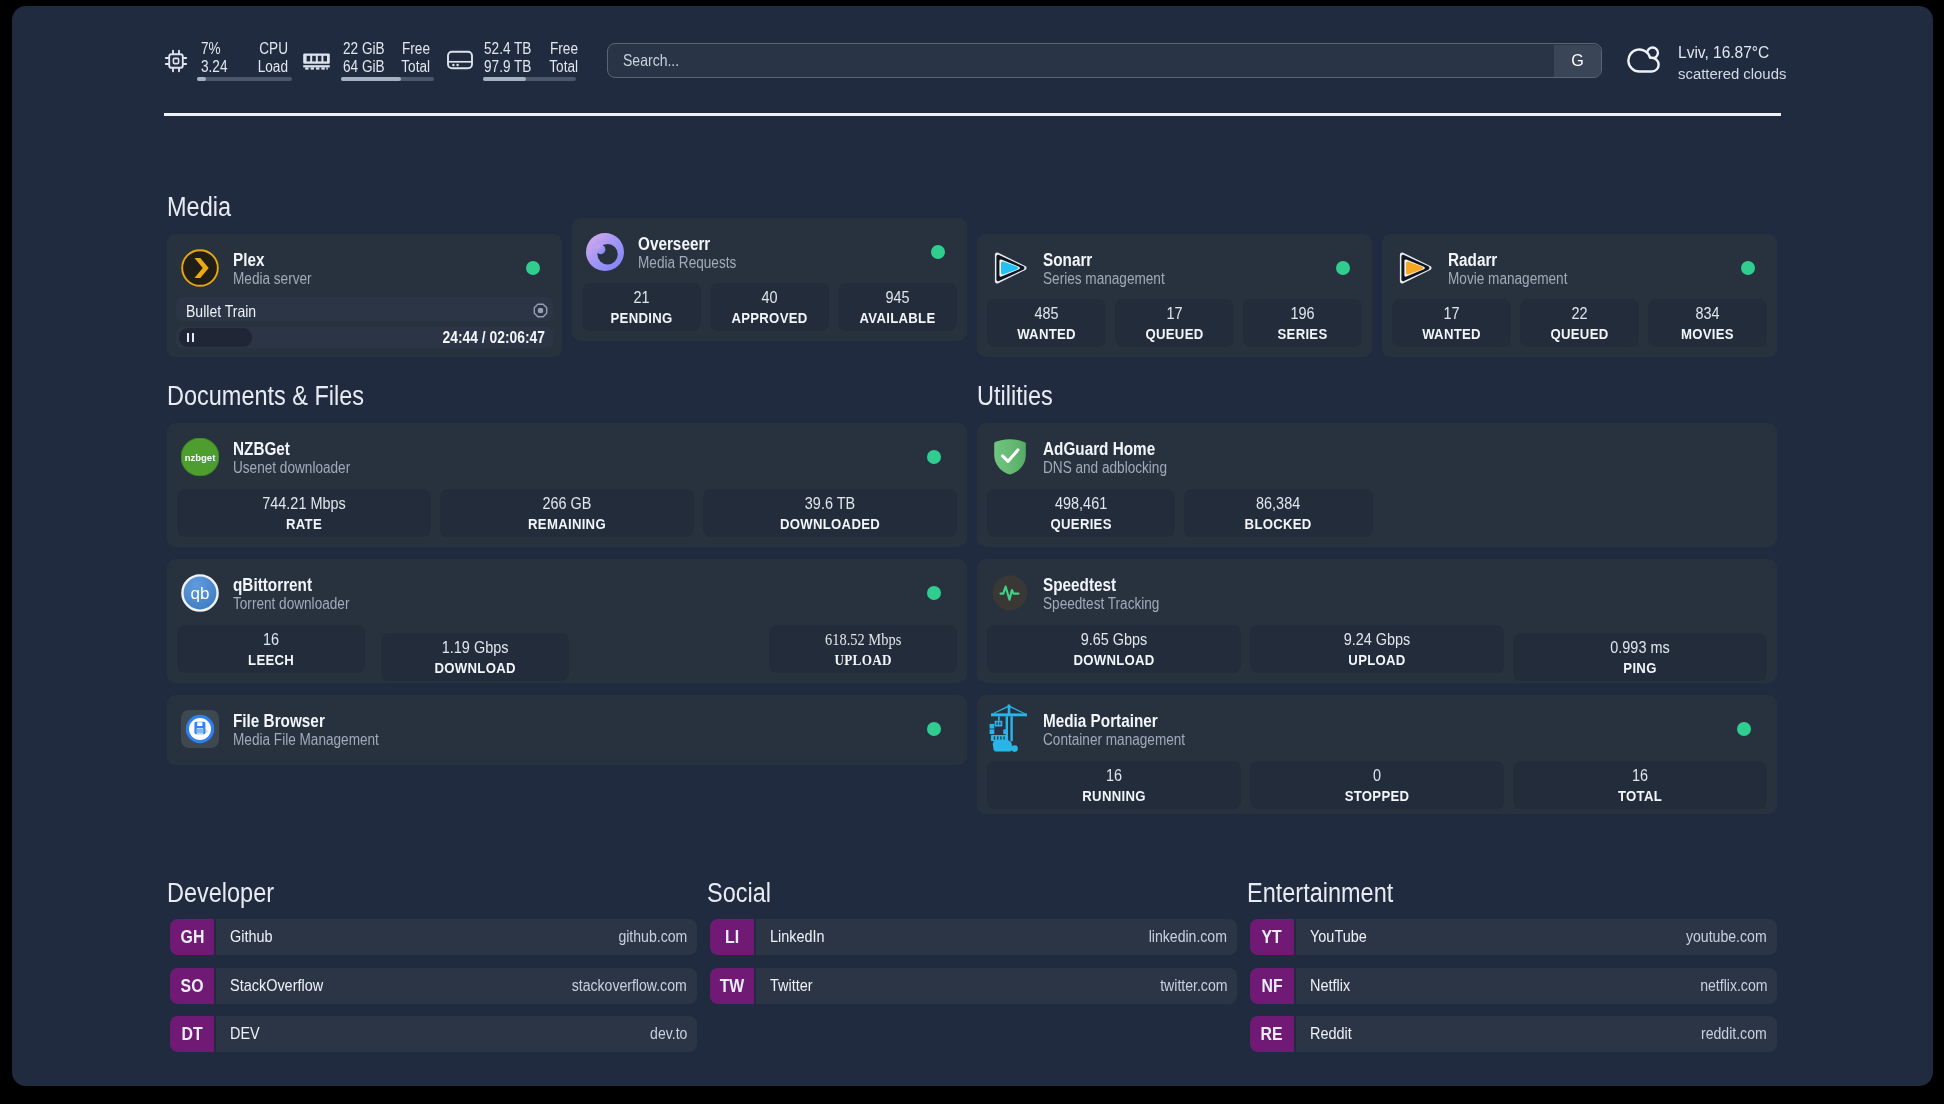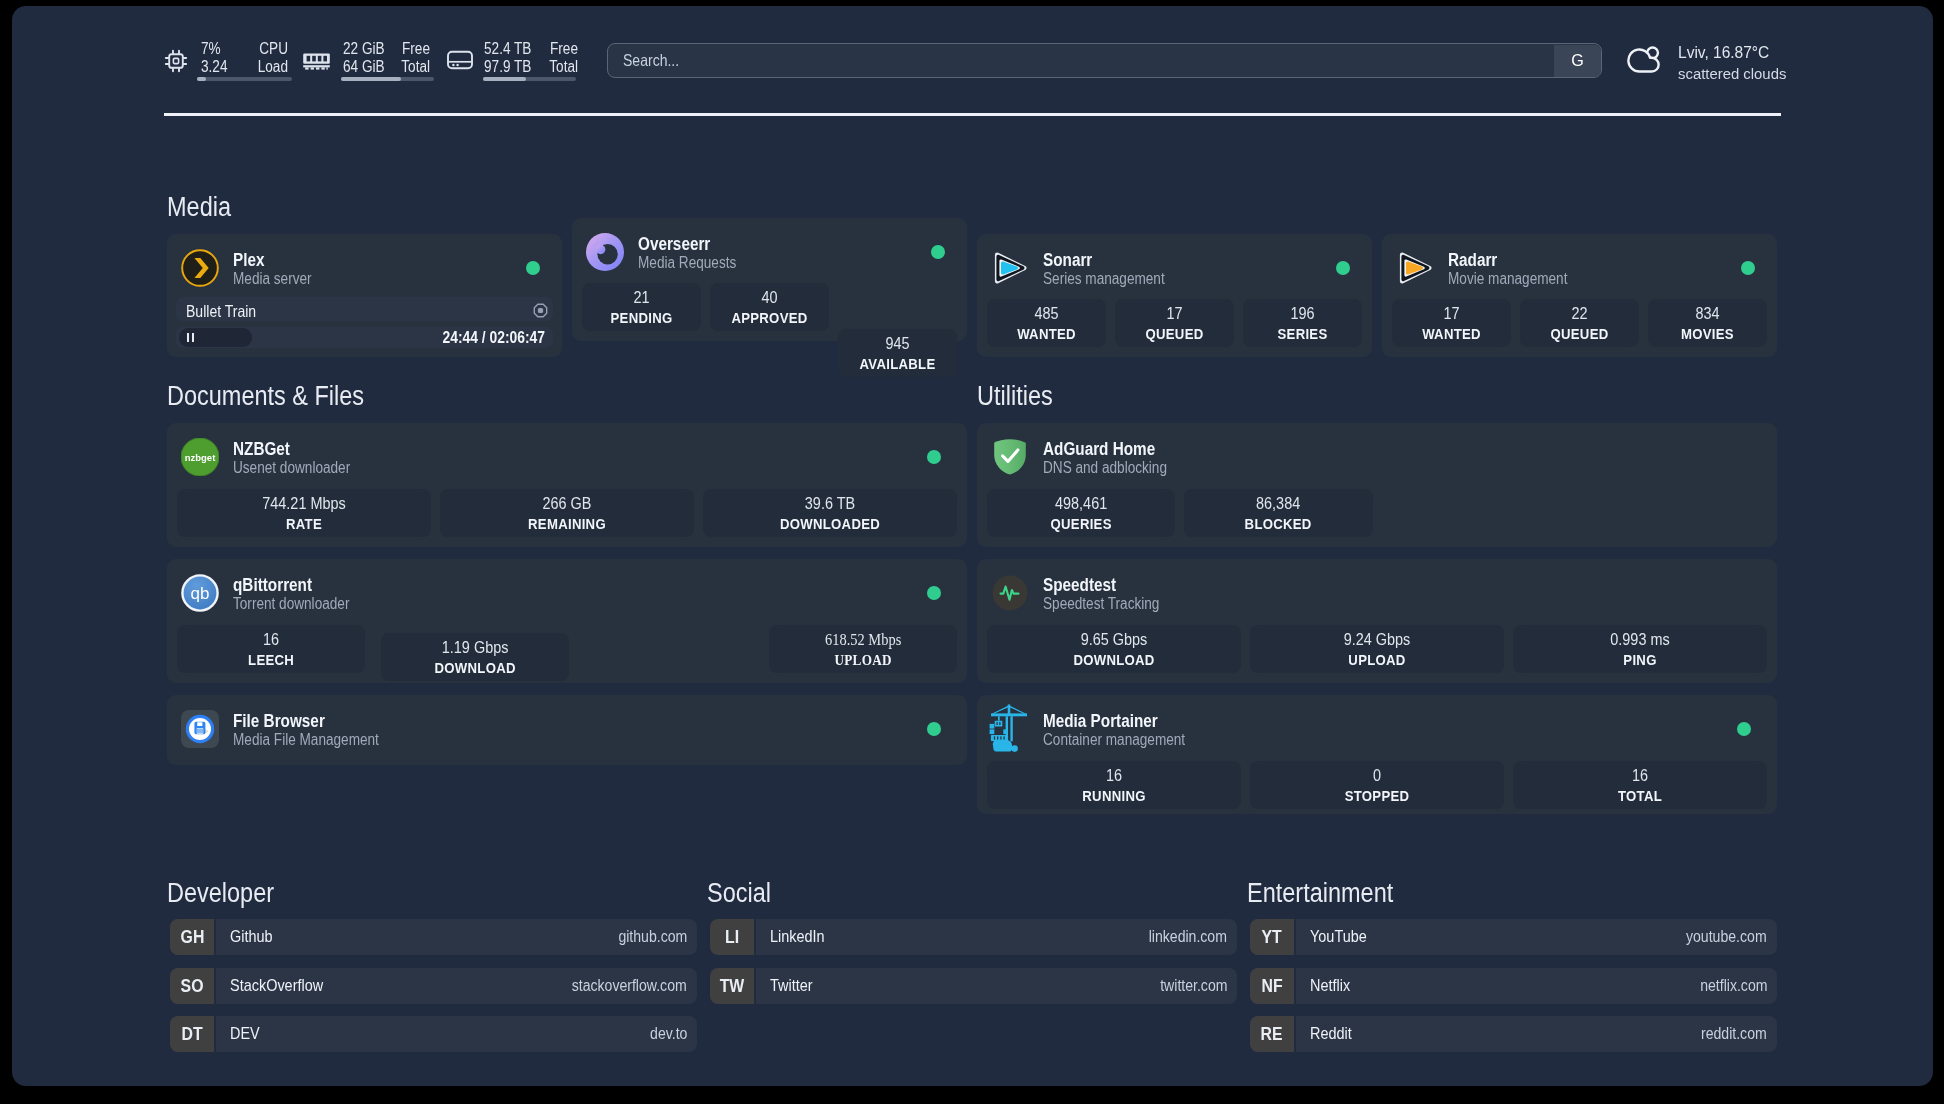--- a/index.html
+++ b/index.html
@@ -8,21 +8,21 @@
 .h2 { position:absolute; color:#e8ecf2; font-size:27px; line-height:28px; font-weight:400; transform:scaleX(.87); transform-origin:0 50%; white-space:nowrap; }
 .card { position:absolute; background:#28323f; border-radius:9px; }
 .t { position:absolute; left:66px; top:14.5px; font-size:18px; line-height:22px; font-weight:700; color:#f2f5fa; transform:scaleX(.85); transform-origin:0 50%; white-space:nowrap; }
 .sub { position:absolute; left:66px; top:34.5px; font-size:16px; line-height:20px; color:#a0aaba; transform:scaleX(.85); transform-origin:0 50%; white-space:nowrap; }
 .icon { position:absolute; left:14px; top:15px; width:38px; height:38px; }
 .dot { position:absolute; width:14px; height:14px; border-radius:50%; background:#2fce8f; top:27px; right:24px; }
 .stat { position:absolute; background:#222c3a; border-radius:8px; height:48px; top:65px; text-align:center; }
 .stat .n { margin-top:5px; font-size:17px; line-height:20px; color:#e0e6ee; transform:scaleX(.85); }
 .stat .l { font-size:14px; line-height:17px; font-weight:700; color:#f2f5fa; letter-spacing:0.3px; margin-top:2px; transform:scaleX(.94); }
 .bm { position:absolute; height:36px; }
-.bma { position:absolute; left:3px; top:0; width:44px; height:36px; background:#404040; border-radius:8px 0 0 8px; color:#e9eef5; font-size:18px; font-weight:700; text-align:center; line-height:36px; }
+.bma { position:absolute; left:3px; top:0; width:44px; height:36px; background:#701a75; border-radius:8px 0 0 8px; color:#e9eef5; font-size:18px; font-weight:700; text-align:center; line-height:36px; }
 .bma span { display:inline-block; transform:scaleX(.88); }
 .bmb { position:absolute; left:49px; right:0; top:0; height:36px; background:#2b3546; border-radius:0 8px 8px 0; }
 .bmn { position:absolute; left:14px; top:0; line-height:36px; font-size:17px; color:#eff3f8; transform:scaleX(.85); transform-origin:0 50%; white-space:nowrap; }
 .bmu { position:absolute; right:10px; top:0; line-height:36px; font-size:16px; color:#c9d1dd; transform:scaleX(.88); transform-origin:100% 50%; white-space:nowrap; }
 .wnum { position:absolute; font-size:16px; line-height:18.2px; color:#e2e7ee; transform:scaleX(.85); transform-origin:0 50%; }
 .wlab { position:absolute; font-size:16px; line-height:18.2px; color:#e2e7ee; text-align:right; transform:scaleX(.85); transform-origin:100% 50%; }
 .bar { position:absolute; height:4px; border-radius:2px; background:#4d576b; top:76.5px; }
 .bar i { display:block; height:4px; border-radius:2px; background:#a7b0bf; }
 </style></head><body>
 <div class="panel"></div>
@@ -128,21 +128,21 @@
     <div class="sub">Media Requests</div>
     <div class="dot" style="right:22px;"></div>
     <div class="stat" style="left:10.00px;width:119.00px;top:65px;">
       <div class="n">21</div>
       <div class="l">PENDING</div>
     </div>
     <div class="stat" style="left:138.00px;width:119.00px;top:65px;">
       <div class="n">40</div>
       <div class="l">APPROVED</div>
     </div>
-    <div class="stat" style="left:266.00px;width:119.00px;top:65px;margin-top:46px;">
+    <div class="stat" style="left:266.00px;width:119.00px;top:65px;">
       <div class="n">945</div>
       <div class="l">AVAILABLE</div>
     </div>
   </div>
 <div class="card" style="left:977px;top:234px;width:395px;height:123px;">
     <div class="icon"><svg width="38" height="38" viewBox="0 0 38 38">
         <g stroke-linejoin="round">
           <polygon points="6.2,5.8 33.2,19 6.2,32.2" fill="#e6ebf2" stroke="#e6ebf2" stroke-width="4.6"></polygon>
           <polygon points="7.2,7.6 31.6,19 7.2,30.4" fill="#10151e" stroke="#10151e" stroke-width="3.6"></polygon>
           <polygon points="9.8,11.8 27.4,19 9.8,26.2" fill="#f2f5f9" stroke="#f2f5f9" stroke-width="2.8"></polygon>
@@ -286,21 +286,21 @@
     <div class="t">Speedtest</div>
     <div class="sub">Speedtest Tracking</div>
     <div class="stat" style="left:10.00px;width:254.00px;top:66px;">
       <div class="n">9.65 Gbps</div>
       <div class="l">DOWNLOAD</div>
     </div>
     <div class="stat" style="left:273.00px;width:254.00px;top:66px;">
       <div class="n">9.24 Gbps</div>
       <div class="l">UPLOAD</div>
     </div>
-    <div class="stat" style="left:536.00px;width:254.00px;top:66px;">
+    <div class="stat" style="left:536.00px;width:254.00px;top:74px;">
       <div class="n">0.993 ms</div>
       <div class="l">PING</div>
     </div>
   </div>
 <div class="card" style="left:977px;top:695px;width:800px;height:119px;">
     <div class="icon"></div>
     <div class="t">Media Portainer</div>
     <div class="sub">Container management</div>
     <div class="dot" style="right:26.5px;"></div>
     <div class="abs" style="left:12px;top:8px;"><svg width="40" height="50" viewBox="0 0 40 50">

